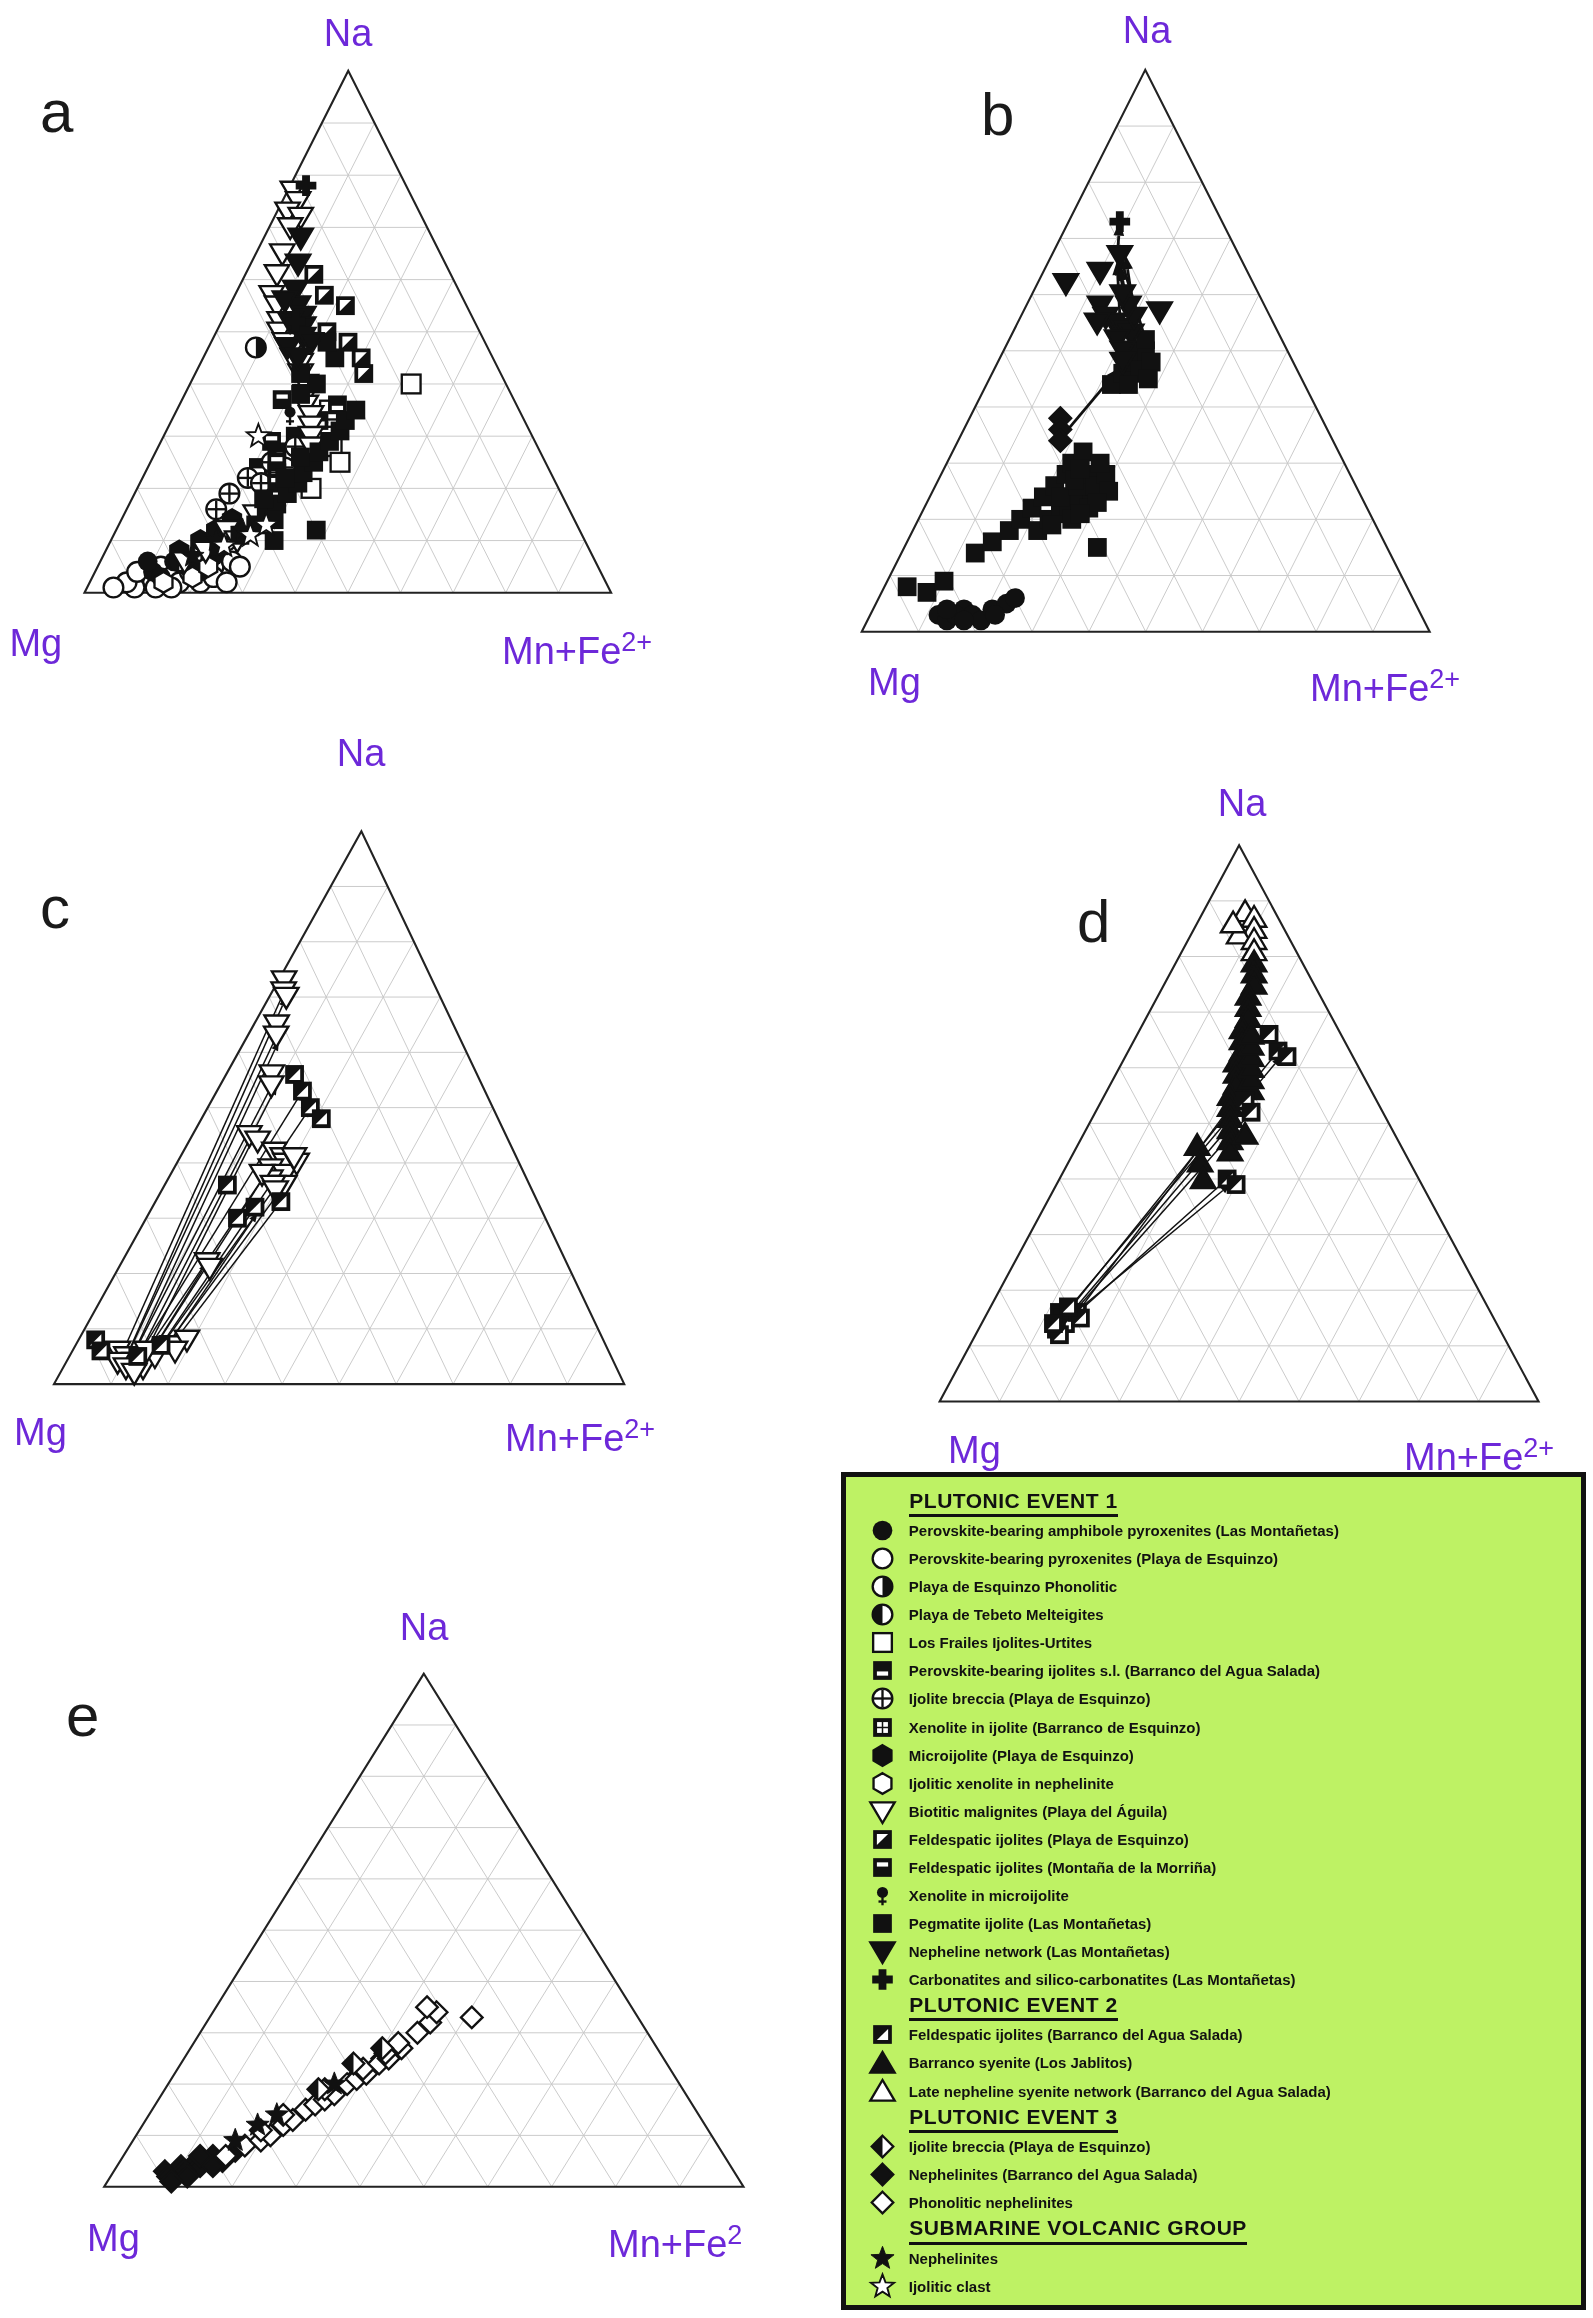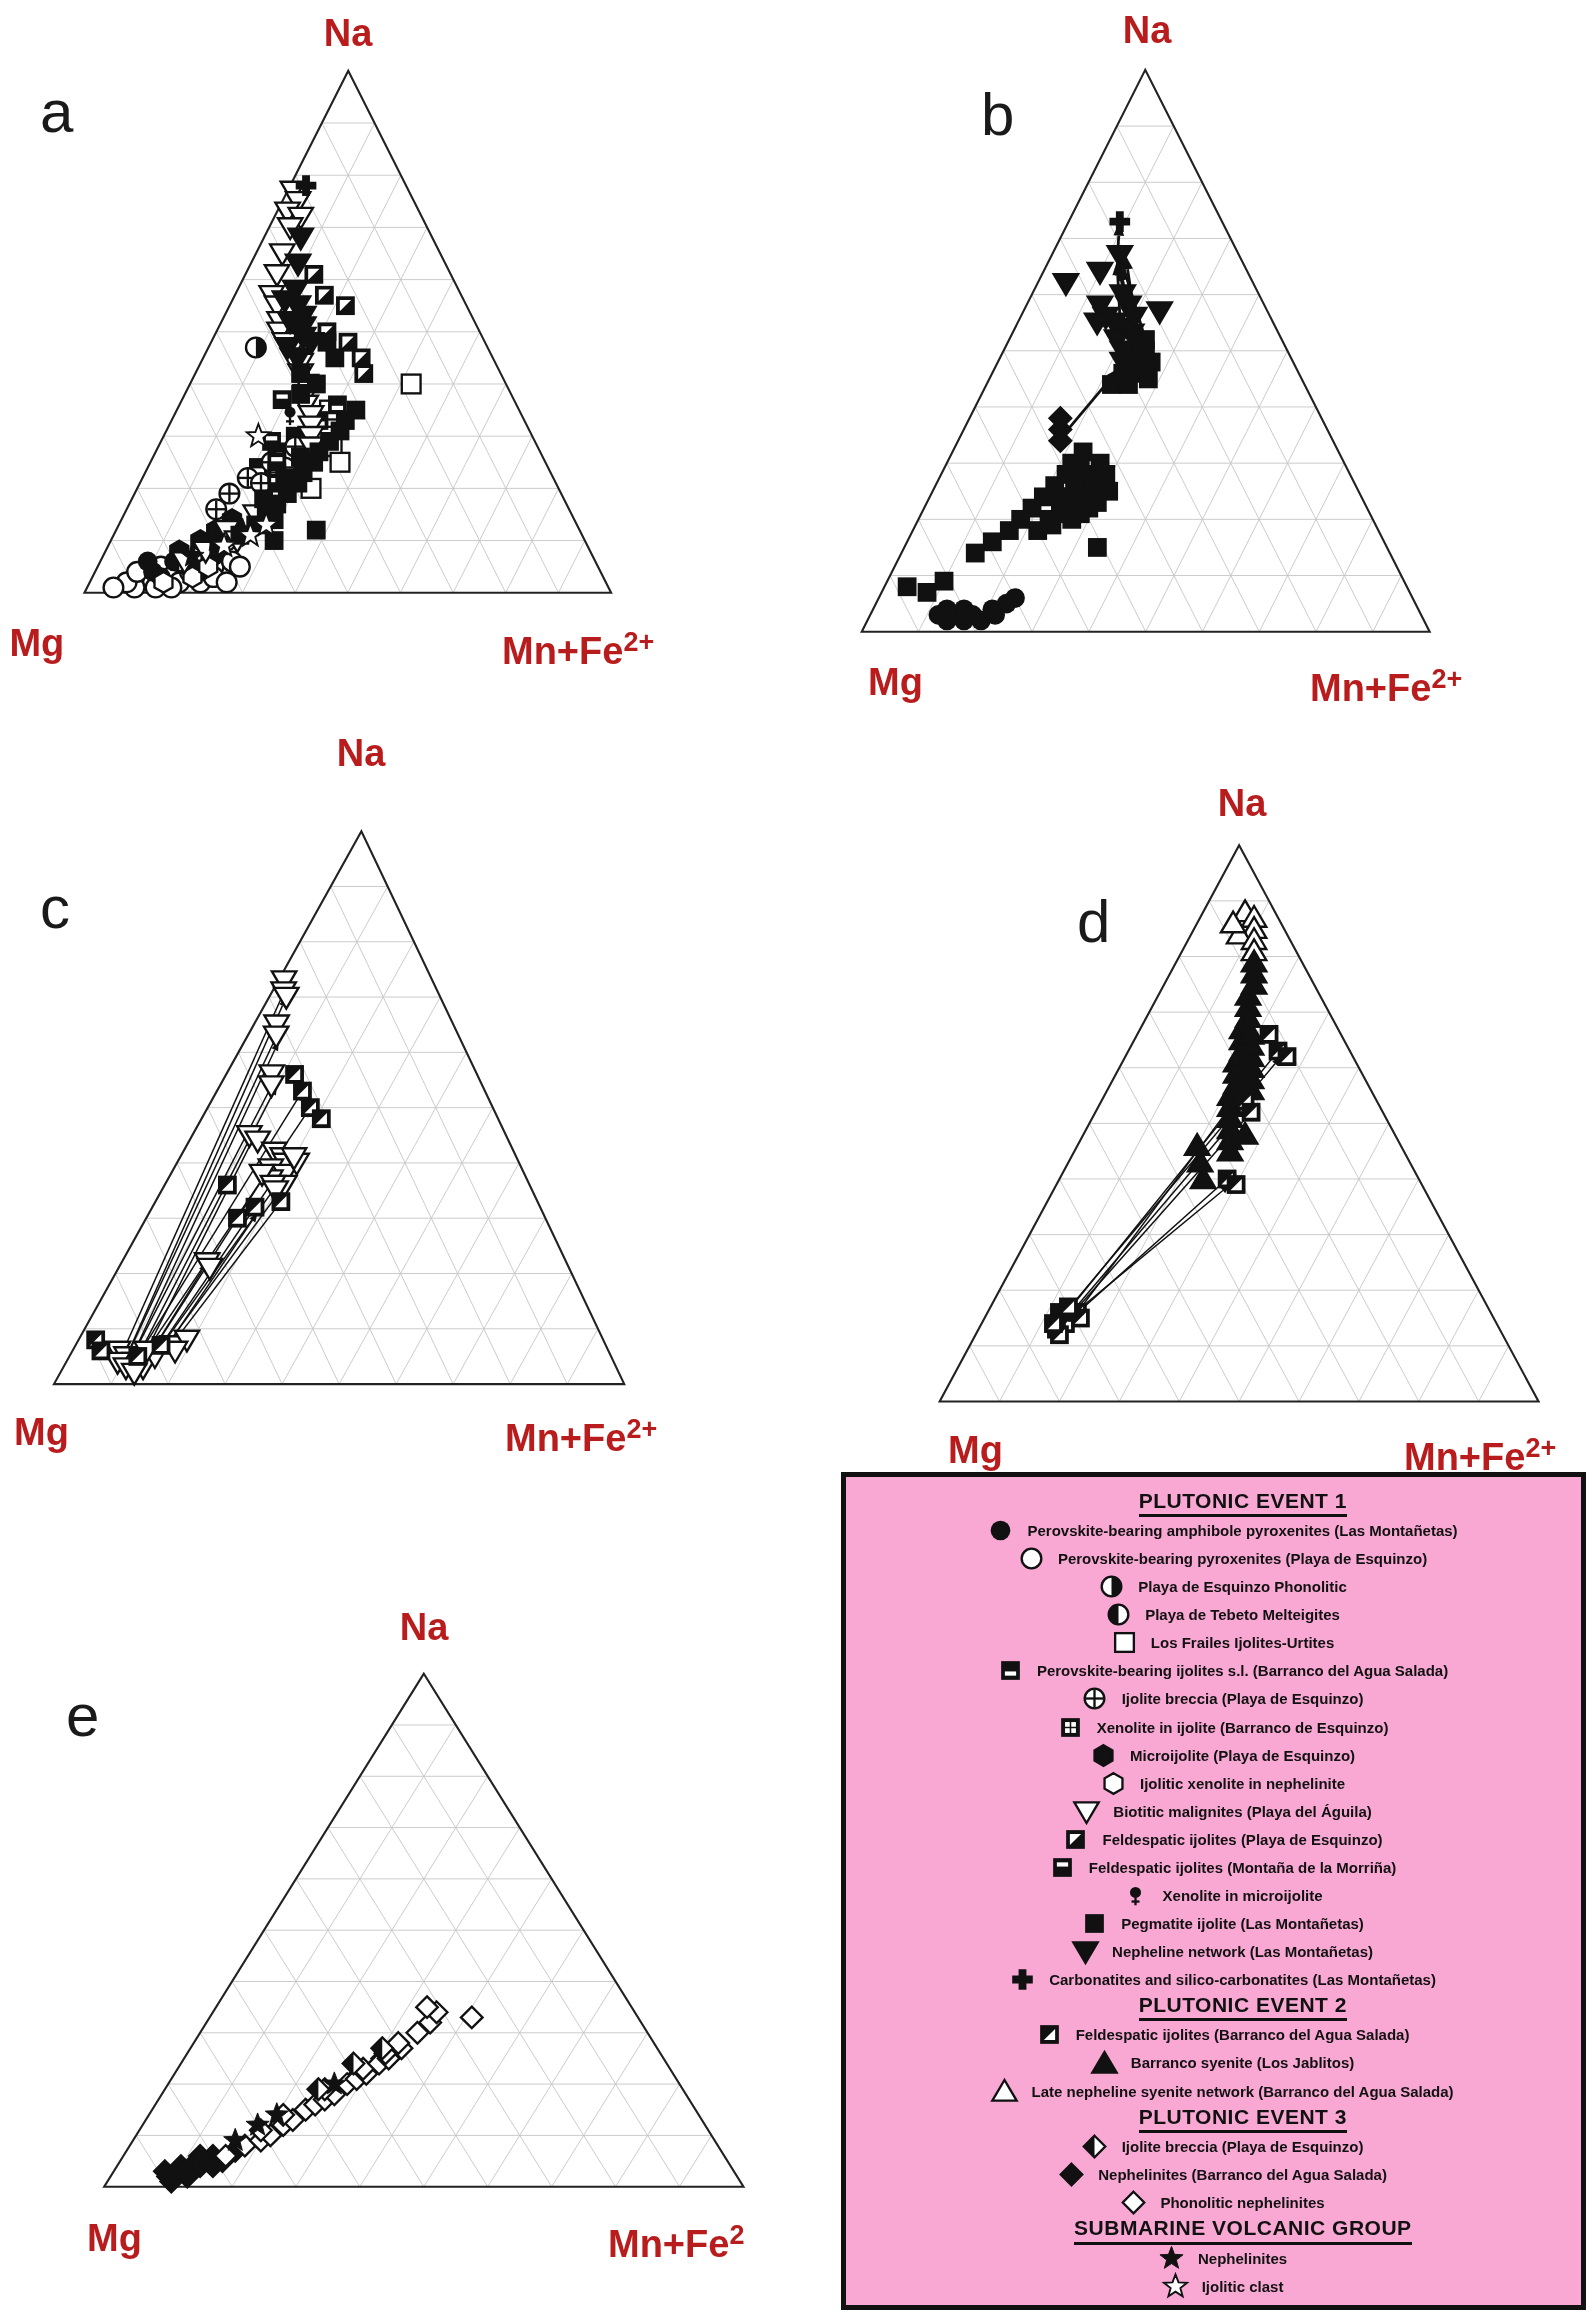--- a/index.html
+++ b/index.html
@@ -1,22 +1,22 @@
 <!DOCTYPE html>
 <html style="font-size:7.5px"><head>
 <meta charset="utf-8">
 <style>
   html,body{margin:0;padding:0;background:#ffffff;}
   body{width:1593px;height:2319px;position:relative;font-family:"Liberation Sans",sans-serif;color:#111;overflow:hidden;}
   #plot-svg{position:absolute;left:0;top:0;}
   .panel-letter{position:absolute;font-size:60px;font-weight:400;color:#1a1a1a;}
-  .axis-label{position:absolute;font-size:38px;font-weight:700;color:#b91c1c;white-space:nowrap;}
+  .axis-label{position:absolute;font-size:38px;font-weight:400;color:#6d28d9;white-space:nowrap;}
   .axis-label sup{font-size:27px;vertical-align:13px;}
   .centered{transform:translateX(-50%);}
-  #legend-box{position:absolute;left:841px;top:1472px;width:745px;height:838px;border:5.2px solid #111;background:#f9a8d4;box-sizing:border-box;padding:12.2px 4.7px 4.7px 11.3px;display:flex;flex-direction:column;align-items:center;}
+  #legend-box{position:absolute;left:841px;top:1472px;width:745px;height:838px;border:5.2px solid #111;background:#bef264;box-sizing:border-box;padding:12.2px 4.7px 4.7px 11.3px;display:flex;flex-direction:column;}
   .legend-row{display:flex;align-items:center;flex:1 1 auto;min-height:0;}
   .legend-icon{width:29px;height:29px;flex:0 0 29px;margin-left:10.3px;}
   .legend-label{font-size:15px;font-weight:700;margin-left:12.2px;white-space:nowrap;letter-spacing:0px;}
   .legend-header-row{display:flex;align-items:center;flex:1 1 auto;min-height:0;}
   .legend-header{font-size:21px;font-weight:700;margin-left:52px;border-bottom:3.3px solid #111;padding-bottom:1.4px;display:inline-block;letter-spacing:0.5px;}
 </style>
 </head>
 <body>
 
 <svg id="plot-svg" width="1593" height="2319" viewBox="0 0 3394 4939" xmlns="http://www.w3.org/2000/svg">

